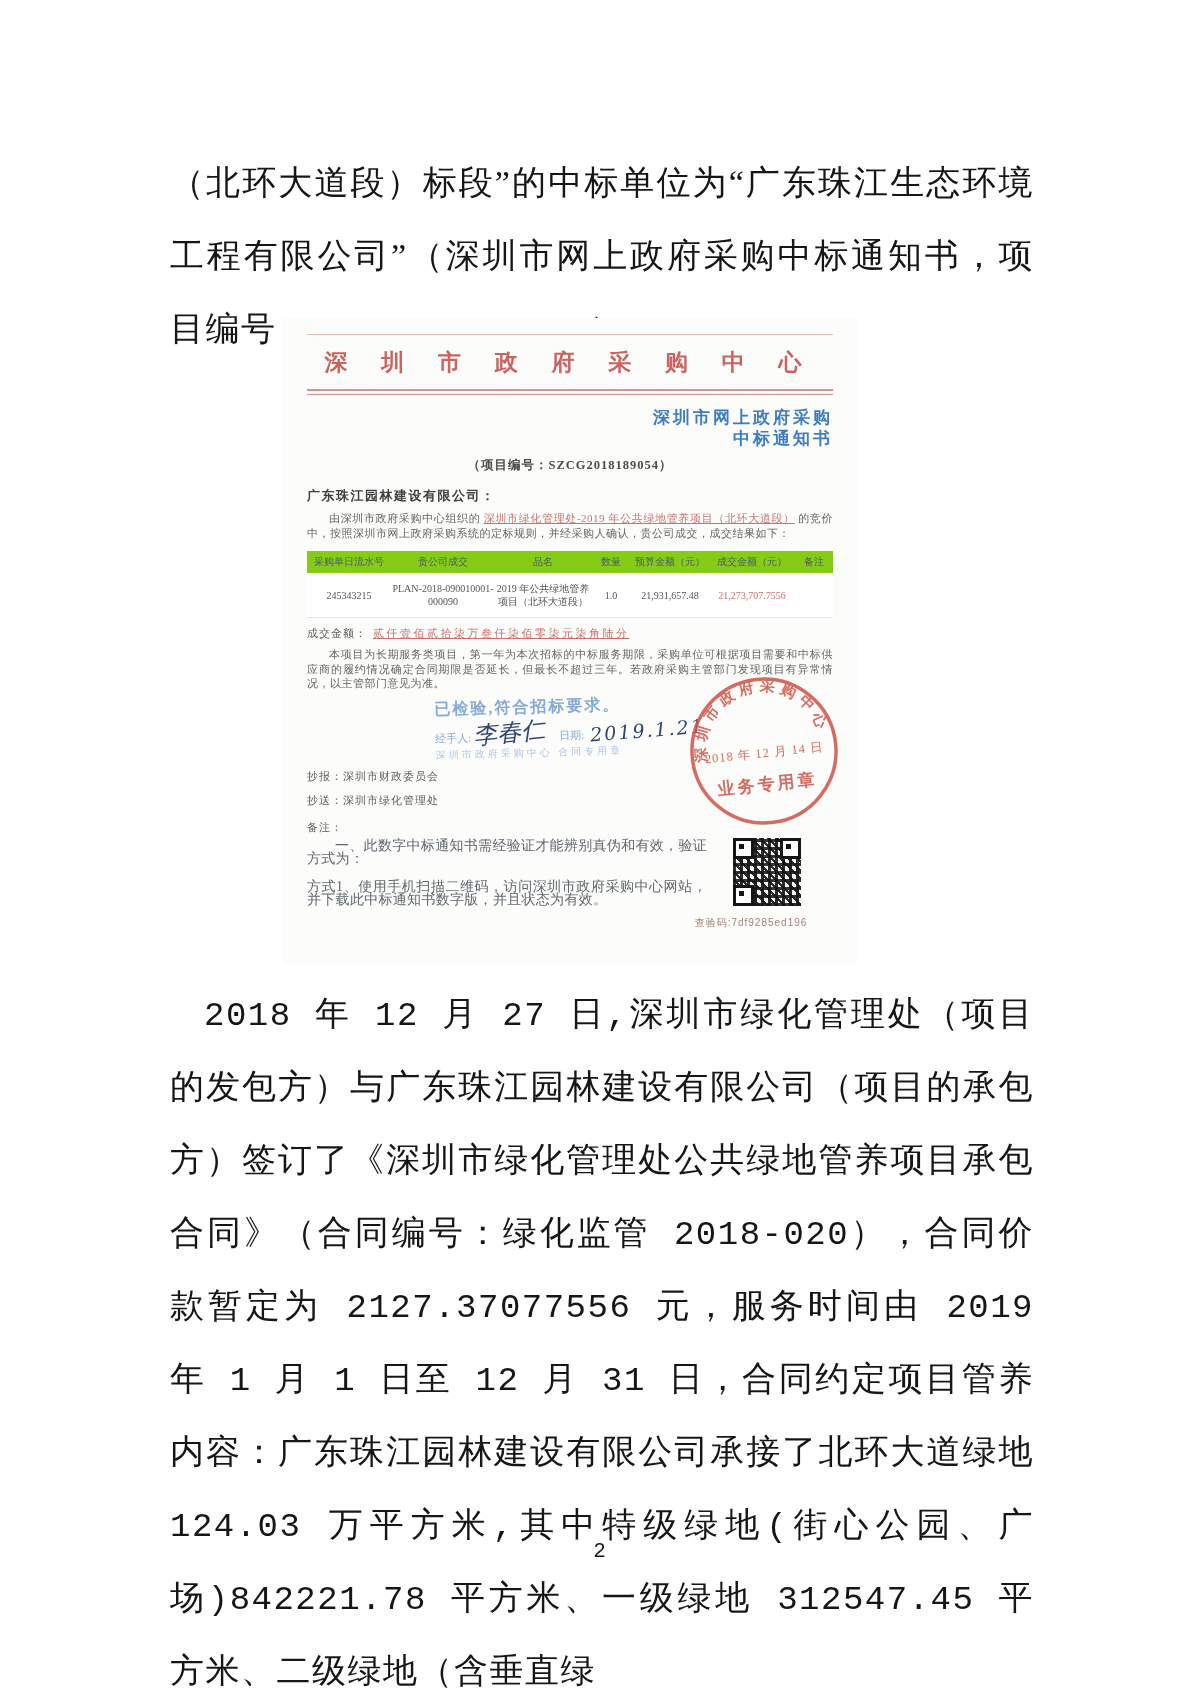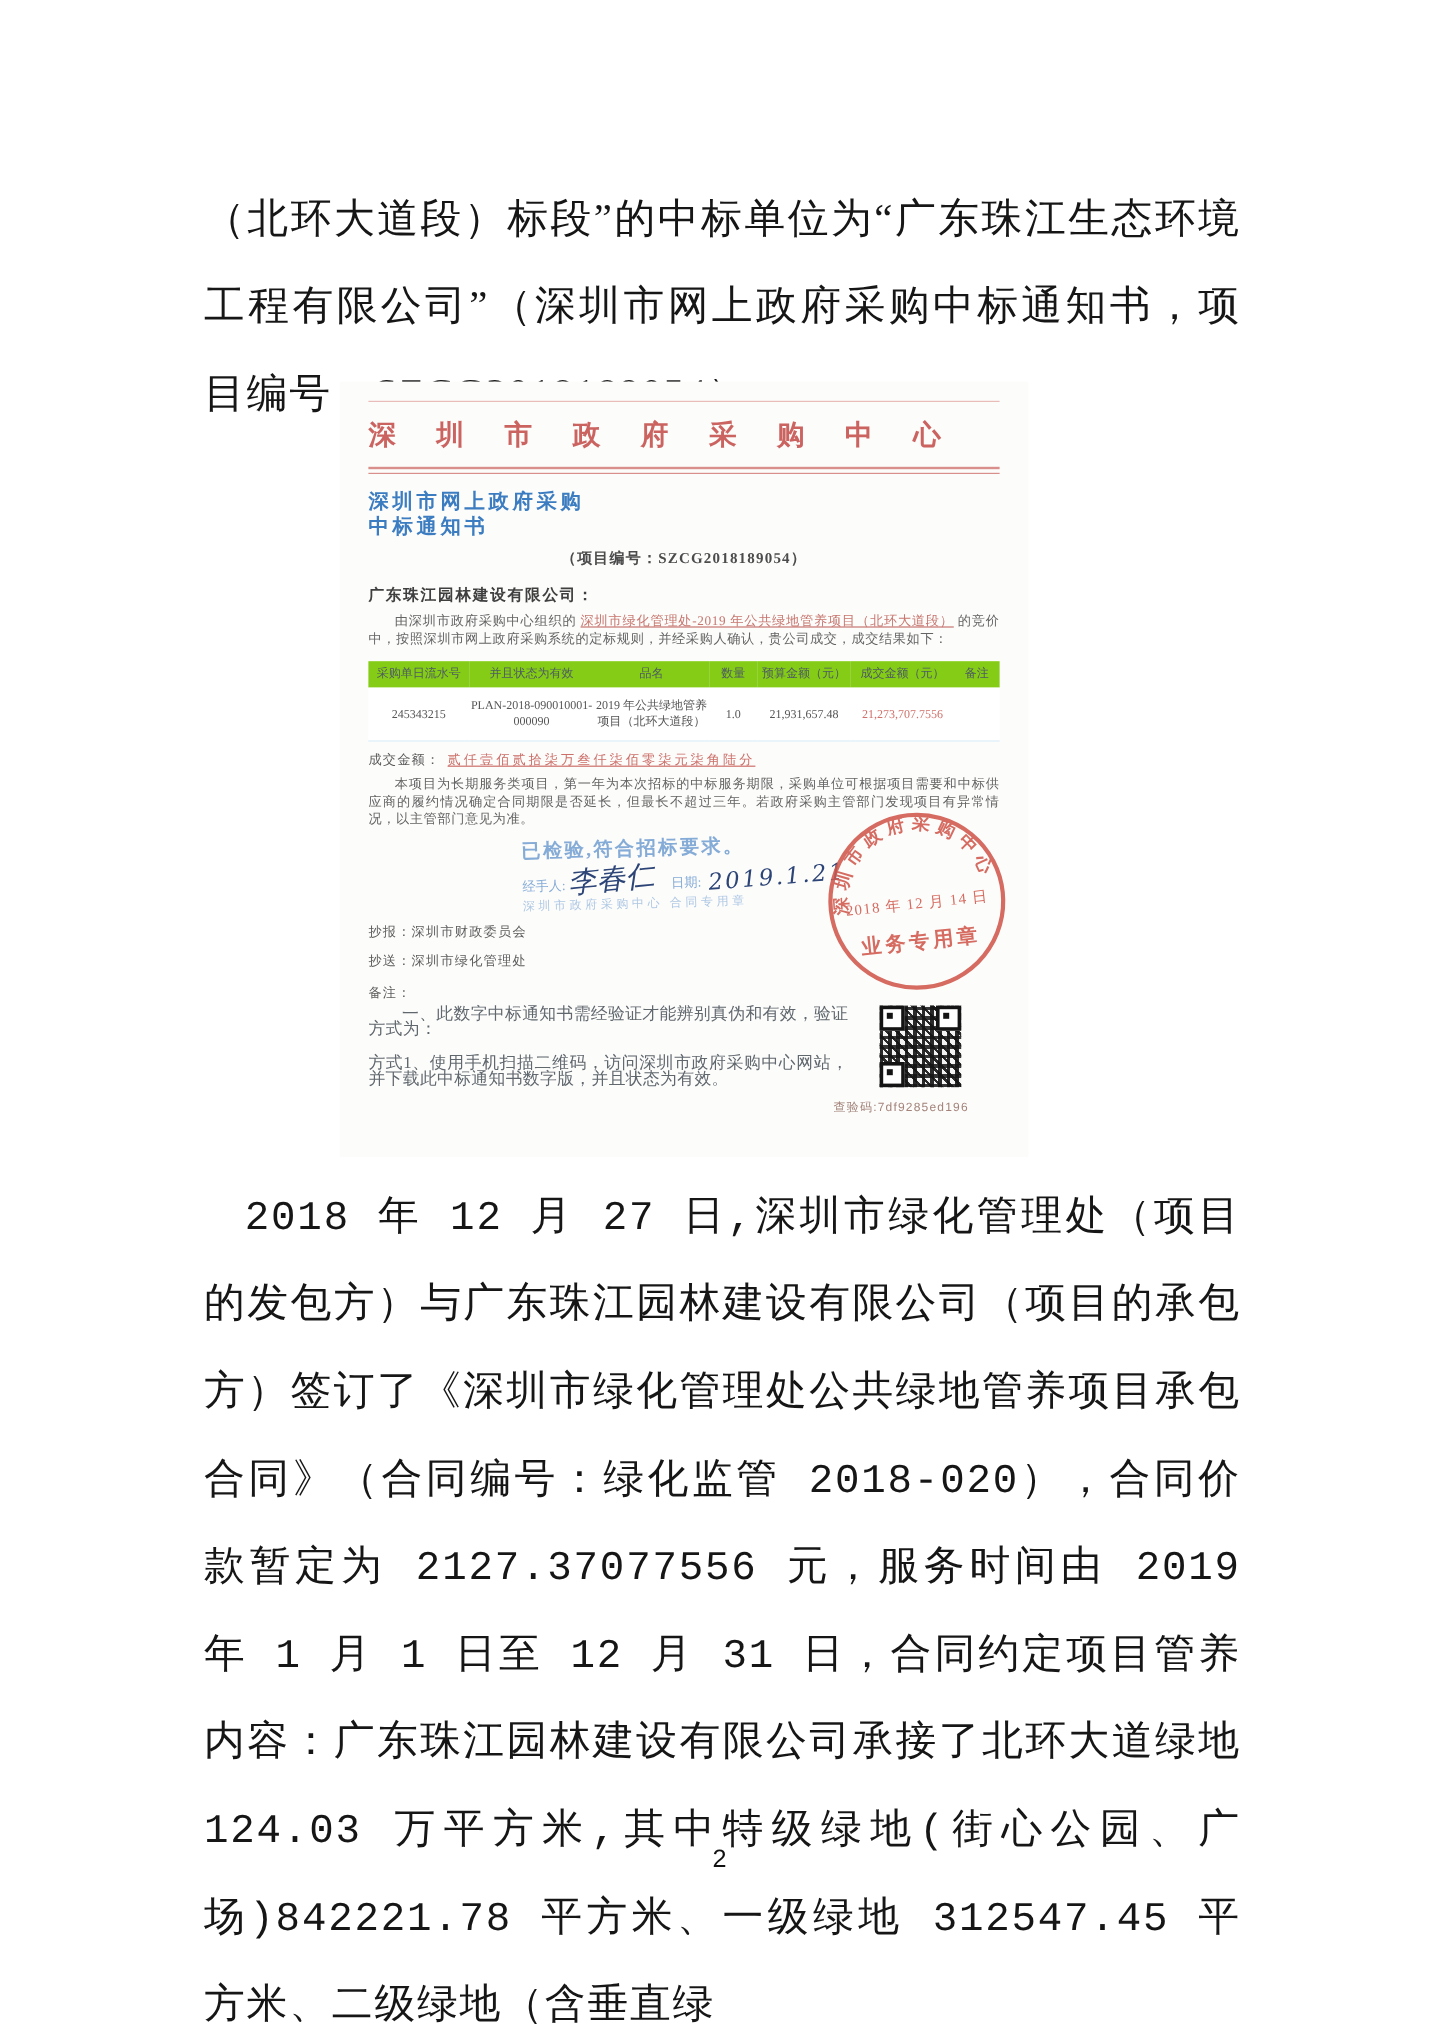--- a/index.html
+++ b/index.html
@@ -22,26 +22,26 @@
   }
   
   .scan{
     position:absolute;left:283px;top:318px;width:574px;height:646px;
     background:#fcfcfb;overflow:hidden;color:#5f5f5f;
     font-family:"Liberation Serif","DejaVu Serif",serif;
   }
   .scan-inner{padding:12px 24px 0 24px;position:relative;}
   .lh-topline{border-top:1px solid #e9bcba;margin-top:4px;}
   .lh-title{
-    margin-top:12px;text-align:left;color:#cb6460;font-weight:bold;
+    margin-top:12px;text-align:center;color:#cb6460;font-weight:bold;
     font-size:23px;letter-spacing:14px;white-space:nowrap;
   }
   .lh-rule{margin-top:11px;height:3px;border-top:2px solid #d98f8b;border-bottom:1px solid #d98f8b;}
   .n-title{
-    margin-top:12px;text-align:left;color:#3c7cc0;font-weight:bold;
+    margin-top:12px;text-align:right;color:#3c7cc0;font-weight:bold;
     font-size:17px;line-height:21px;letter-spacing:3px;
   }
   .proj-no{
     margin-top:8px;text-align:center;color:#4c4c4c;font-weight:bold;
     font-size:12.5px;letter-spacing:1px;
   }
   .addressee{margin-top:13px;font-weight:bold;color:#3f3f3f;font-size:13px;letter-spacing:1.5px;}
   .s-para{
     margin-top:6px;font-size:11px;line-height:14.5px;color:#646464;
     text-align:justify;text-indent:2em;letter-spacing:0.5px;
@@ -137,21 +137,21 @@
             <col style="width:104px">
             <col style="width:96px">
           <col style="width:40px">
             <col style="width:78px">
             <col style="width:86px">
             <col style="width:38px">
         </colgroup>
         <thead>
           <tr>
             <th>采购单日流水号</th>
-            <th>并且状态为有效</th>
+            <th>贵公司成交</th>
             <th>品名</th>
             <th>数量</th>
             <th>预算金额（元）</th>
             <th>成交金额（元）</th>
             <th>备注</th>
           </tr>
         </thead>
         <tbody>
           <tr>
             <td>245343215</td>

